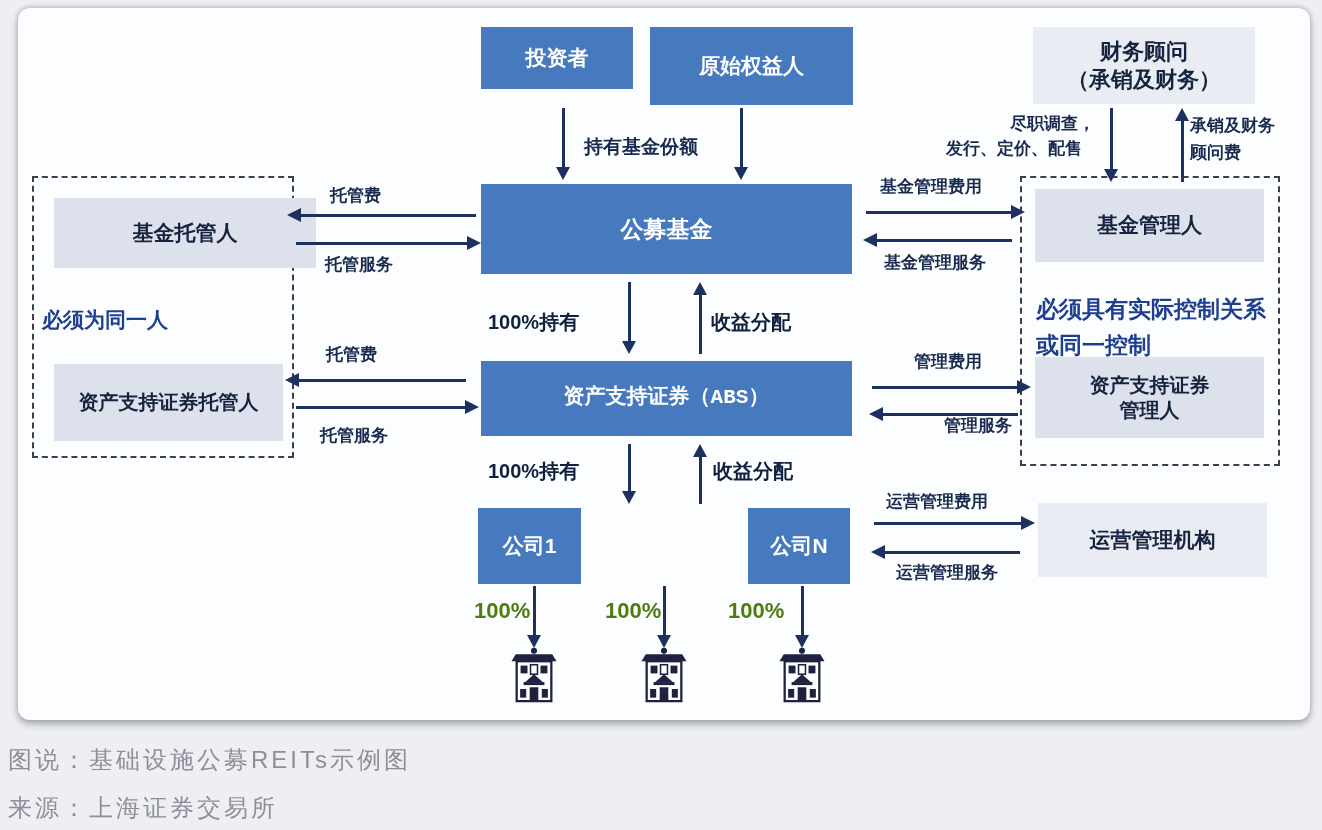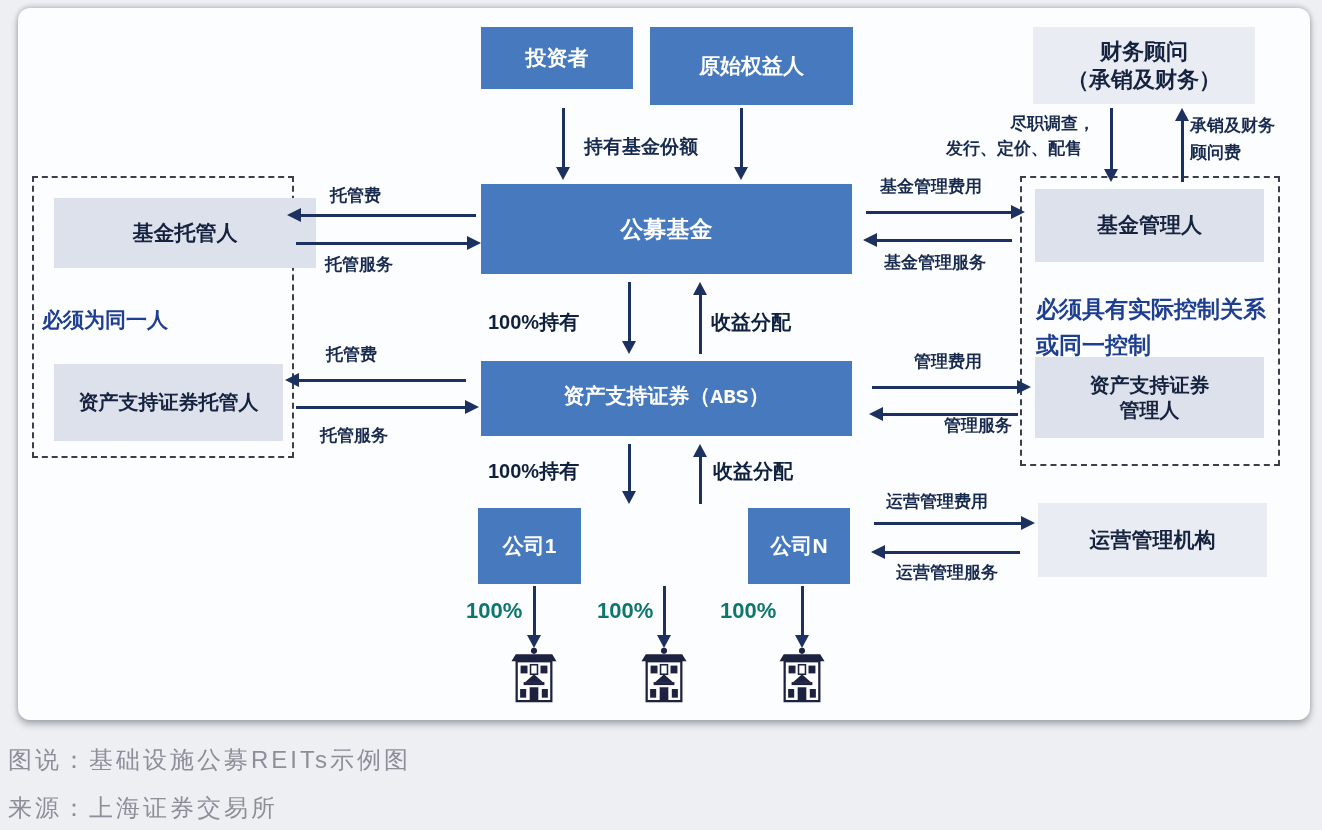--- a/index.html
+++ b/index.html
@@ -22,21 +22,21 @@
   }
   .blue { background:#4679bd; color:#fff; font-size:21px; }
   .light { background:#dde1eb; color:#16233f; font-size:21px; }
   .lighter { background:#e9ecf3; color:#16233f; font-size:21px; }
   .dashed {
     position:absolute; border:2px dashed #3a3f4a; background:transparent;
   }
   .note { position:absolute; color:#1e3e8f; font-weight:700; }
   .elabel { position:absolute; color:#182a4e; font-weight:600; font-size:17px; white-space:nowrap; }
   .big { font-size:20px; color:#10213f; }
-  .pct { font-size:22px; color:#0f766e; font-weight:600; }
+  .pct { font-size:22px; color:#4d7c0f; font-weight:600;margin-left:8px; }
 
   .h-arrow { position:absolute; height:3px; background:#1d3160; }
   .h-arrow.right::after {
     content:""; position:absolute; right:-13px; top:-6px;
     border-left:14px solid #1d3160; border-top:7.5px solid transparent; border-bottom:7.5px solid transparent;
   }
   .h-arrow.left::before {
     content:""; position:absolute; left:-13px; top:-6px;
     border-right:14px solid #1d3160; border-top:7.5px solid transparent; border-bottom:7.5px solid transparent;
   }

